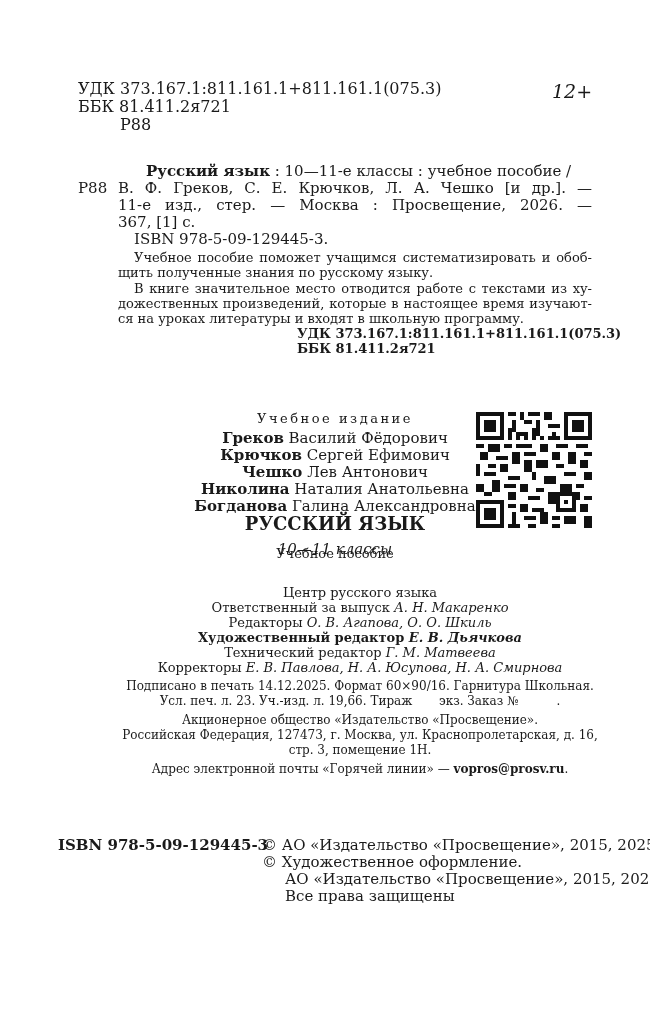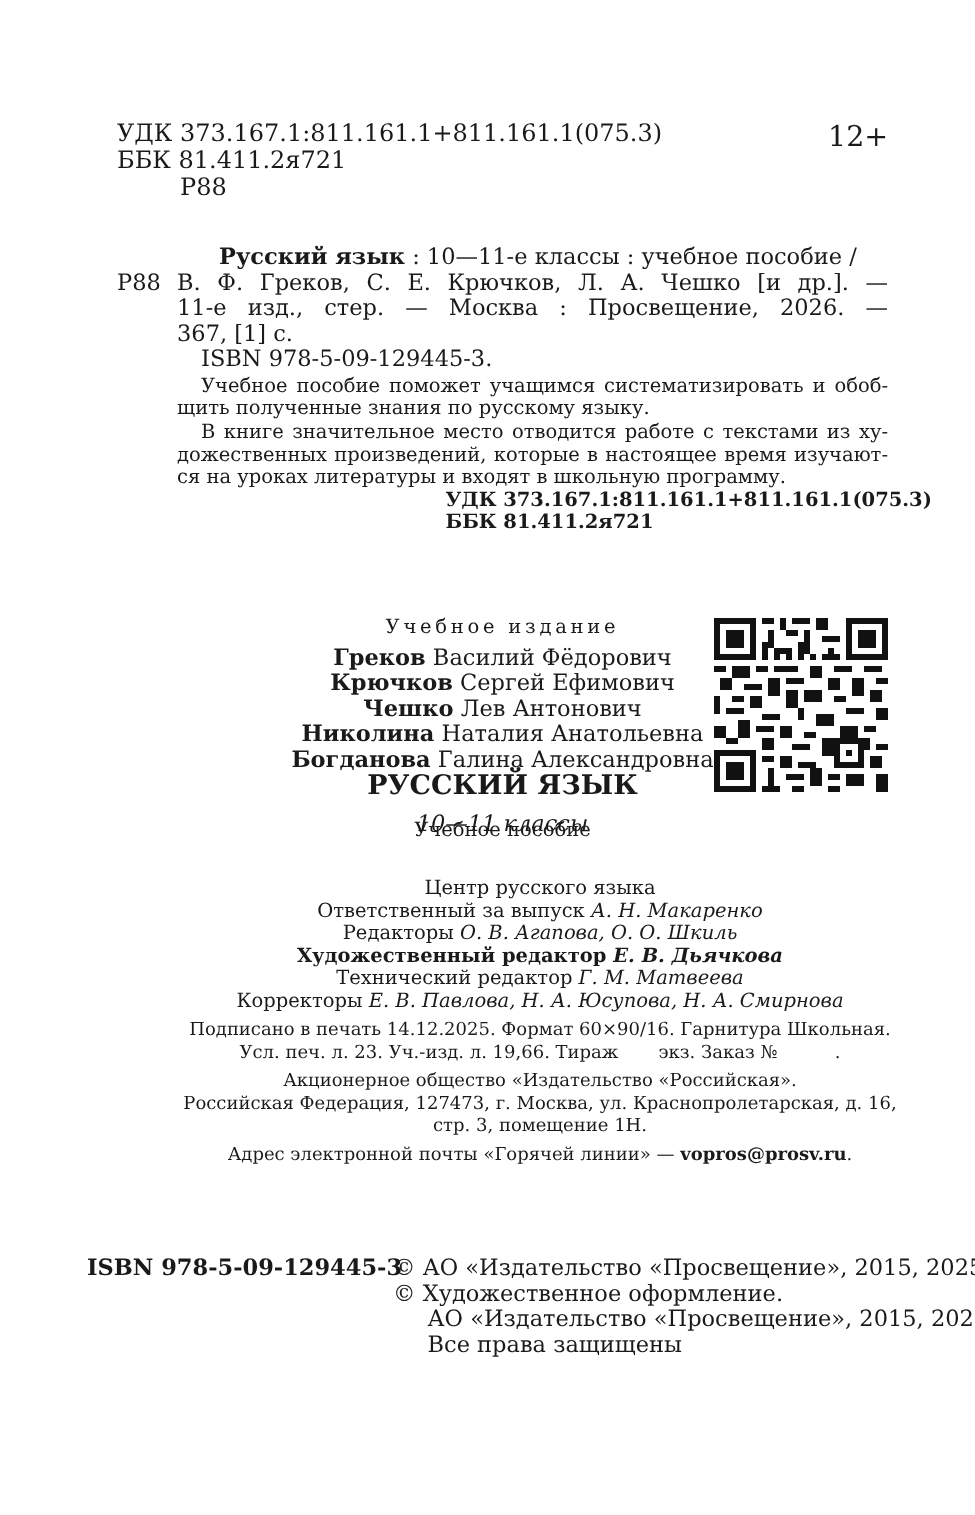--- a/index.html
+++ b/index.html
@@ -19,21 +19,21 @@
   .center { text-align: center; }
   .justify { text-align: justify; text-align-last: justify; white-space: normal; }
   .qr { position: absolute; left: 476px; top: 412px; width: 116px; height: 116px; }
 </style>
 </head>
 <body>
 
 <div class="abs s16" style="left:78px; top:80px;">УДК 373.167.1:811.161.1+811.161.1(075.3)</div>
 <div class="abs s16" style="left:78px; top:98px;">ББК 81.411.2я721</div>
 <div class="abs s16" style="left:120px; top:116px;">Р88</div>
-<div class="abs" style="left:552px; top:80px; font-size:19px;">12+</div>
+<div class="abs" style="left:552px; top:80px; font-size:19px;font-style:italic;">12+</div>
 
 <div class="abs s15" style="left:78px; top:180px;">Р88</div>
 <div class="abs s15" style="left:134px; top:163px; width:458px;margin-left:12px;">
   <span class="b">Русский язык</span><span> : 10—11-е классы : учебное пособие /</span>
 </div>
 <div class="abs s15 justify" style="left:118px; top:180px; width:474px;">В. Ф. Греков, С. Е. Крючков, Л. А. Чешко [и др.]. —</div>
 <div class="abs s15 justify" style="left:118px; top:197px; width:474px;">11-е изд., стер. — Москва : Просвещение, 2026. —</div>
 <div class="abs s15" style="left:118px; top:214px;">367, [1] с.</div>
 <div class="abs s15" style="left:134px; top:231px;">ISBN 978-5-09-129445-3.</div>
 
@@ -150,21 +150,21 @@
 <div class="abs s13 center" style="left:110px; top:585px; width:500px;"><span>Центр русского языка</span></div>
 <div class="abs s13 center" style="left:110px; top:600px; width:500px;"><span>Ответственный за выпуск </span><span class="i">А. Н. Макаренко</span></div>
 <div class="abs s13 center" style="left:110px; top:615px; width:500px;"><span>Редакторы </span><span class="i">О. В. Агапова, О. О. Шкиль</span></div>
 <div class="abs s13 center" style="left:110px; top:630px; width:500px;font-weight:bold;"><span>Художественный редактор </span><span class="i">Е. В. Дьячкова</span></div>
 <div class="abs s13 center" style="left:110px; top:645px; width:500px;"><span>Технический редактор </span><span class="i">Г. М. Матвеева</span></div>
 <div class="abs s13 center" style="left:110px; top:660px; width:500px;text-align:center;"><span>Корректоры </span><span class="i">Е. В. Павлова, Н. А. Юсупова, Н. А. Смирнова</span></div>
 
 <div class="abs s12 center" style="left:80px; top:679px; width:560px; white-space:pre;">Подписано в печать 14.12.2025. Формат 60×90/16. Гарнитура Школьная.</div>
 <div class="abs s12 center" style="left:80px; top:694px; width:560px; white-space:pre;">Усл. печ. л. 23. Уч.-изд. л. 19,66. Тираж       экз. Заказ №          .</div>
 
-<div class="abs s12 center" style="left:80px; top:713px; width:560px;">Акционерное общество «Издательство «Российская».</div>
+<div class="abs s12 center" style="left:80px; top:713px; width:560px;">Акционерное общество «Издательство «Просвещение».</div>
 <div class="abs s12 center" style="left:80px; top:728px; width:560px;">Российская Федерация, 127473, г. Москва, ул. Краснопролетарская, д. 16,</div>
 <div class="abs s12 center" style="left:80px; top:743px; width:560px;">стр. 3, помещение 1Н.</div>
 
 <div class="abs s12 center" style="left:80px; top:762px; width:560px;"><span>Адрес электронной почты «Горячей линии» — </span><span class="b">vopros@prosv.ru</span><span>.</span></div>
 
 <div class="abs s15 b" style="left:58px; top:837px;">ISBN 978-5-09-129445-3</div>
 <div class="abs s15" style="left:262px; top:837px;">© АО «Издательство «Просвещение», 2015, 2025</div>
 <div class="abs s15" style="left:262px; top:854px;">© Художественное оформление.</div>
 <div class="abs s15" style="left:285px; top:871px;">АО «Издательство «Просвещение», 2015, 2025</div>
 <div class="abs s15" style="left:285px; top:888px;">Все права защищены</div>

